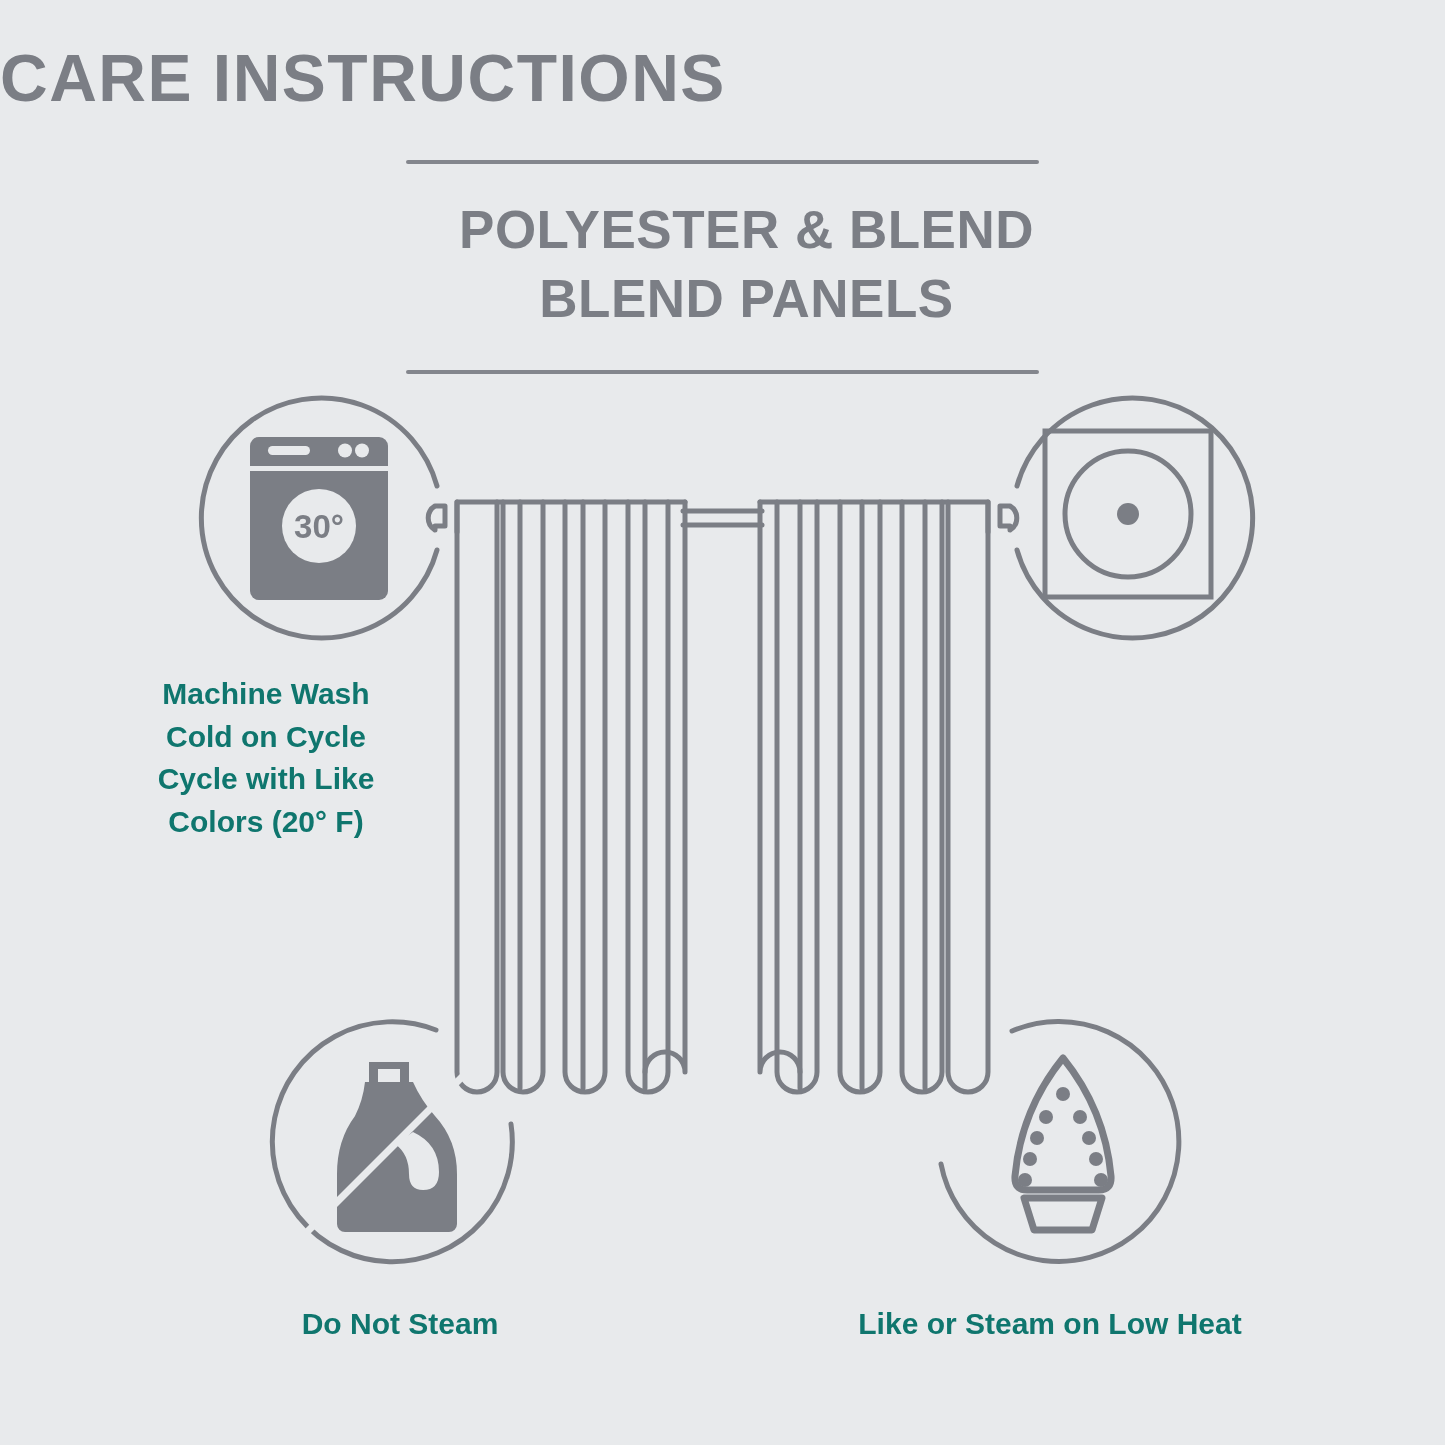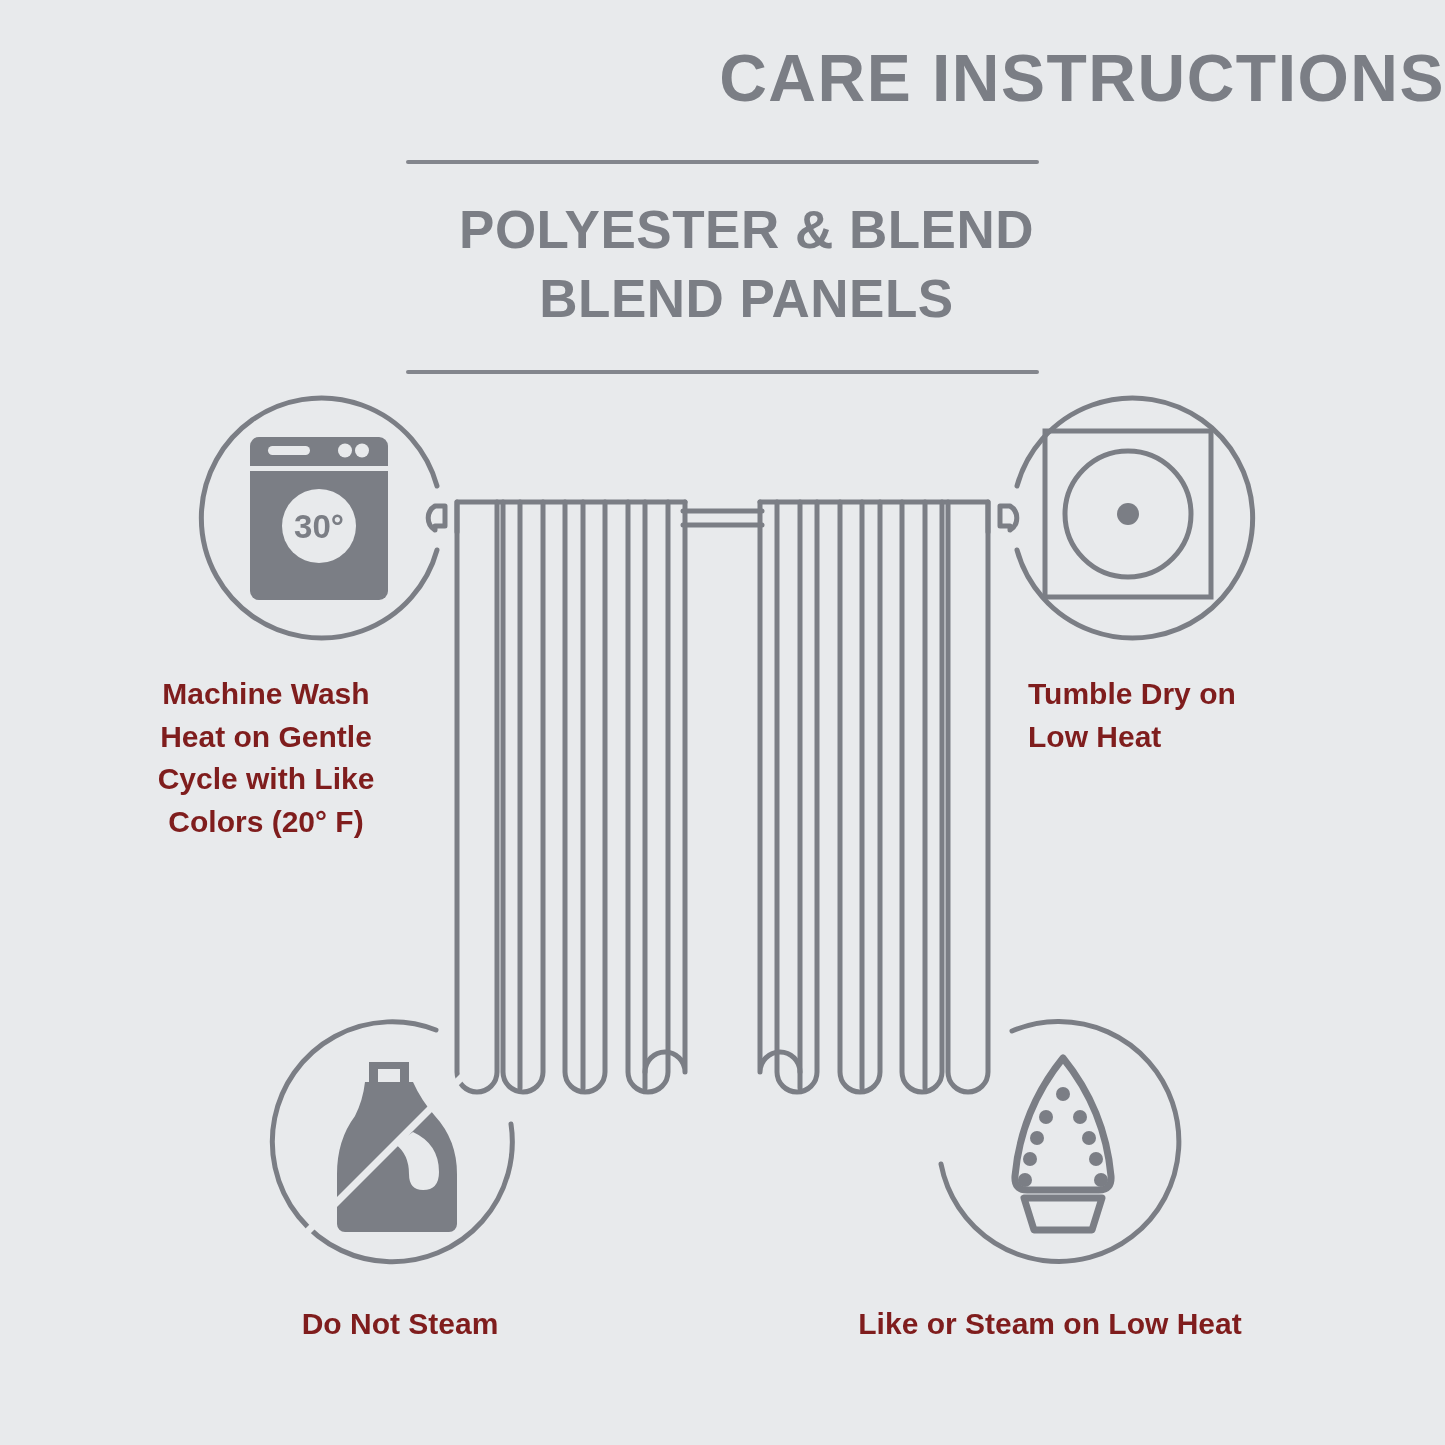--- a/index.html
+++ b/index.html
@@ -16,21 +16,21 @@
     font-family: "Liberation Sans", sans-serif;
     overflow: hidden;
   }
 
   
   #main-title {
     position: absolute;
     left: 0;
     top: 44px;
     width: 1445px;
-    text-align: right;
+    text-align: left;
     font-size: 66px;
     font-weight: bold;
     letter-spacing: 1.5px;
     color: #7b7e85;
     line-height: 1.05;
   }
   .rule {
     position: absolute;
     height: 4px;
     background: #83868d;
@@ -67,21 +67,21 @@
   #badge-wash   { left: 190px;  top: 386px; }
   #badge-dry    { left: 1000px; top: 386px; }
   #badge-bleach { left: 265px;  top: 1012px; }
   #badge-iron   { left: 932px;  top: 1012px; }
 
   
   .caption {
     position: absolute;
     font-size: 30px;
     font-weight: bold;
-    color: #7f1d1d;
+    color: #0f766e;
     line-height: 1.42;
     text-align: center;
   }
   .caption div { white-space: nowrap; }
 
   #caption-wash   { left: 110px;  top: 673px;  width: 312px; }
   #caption-dry    { left: 1028px; top: 673px;  width: 320px; text-align: left; }
   #caption-bleach { left: 205px;  top: 1303px; width: 390px; }
   #caption-iron   { left: 790px;  top: 1303px; width: 520px; }
 
@@ -227,29 +227,25 @@
         <circle cx="98" cy="147" r="7"></circle>
         <circle cx="164" cy="147" r="7"></circle>
         <circle cx="93" cy="168" r="7"></circle>
         <circle cx="169" cy="168" r="7"></circle>
       </g>
     </svg>
   </div>
 
   <div class="caption" id="caption-wash">
     <div>Machine Wash</div>
-    <div>Heat on Gentle</div>
+    <div>Cold on Cycle</div>
     <div>Cycle with Like</div>
     <div>Colors (20° F)</div>
   </div>
 
-  <div class="caption" id="caption-dry">
-    <div>Tumble Dry on</div>
-    <div>Low Heat</div>
-  </div>
 
   <div class="caption" id="caption-bleach">
     <div>Do Not Steam</div>
   </div>
 
   <div class="caption" id="caption-iron">
     <div>Like or Steam on Low Heat</div>
   </div>
 
 </div>

